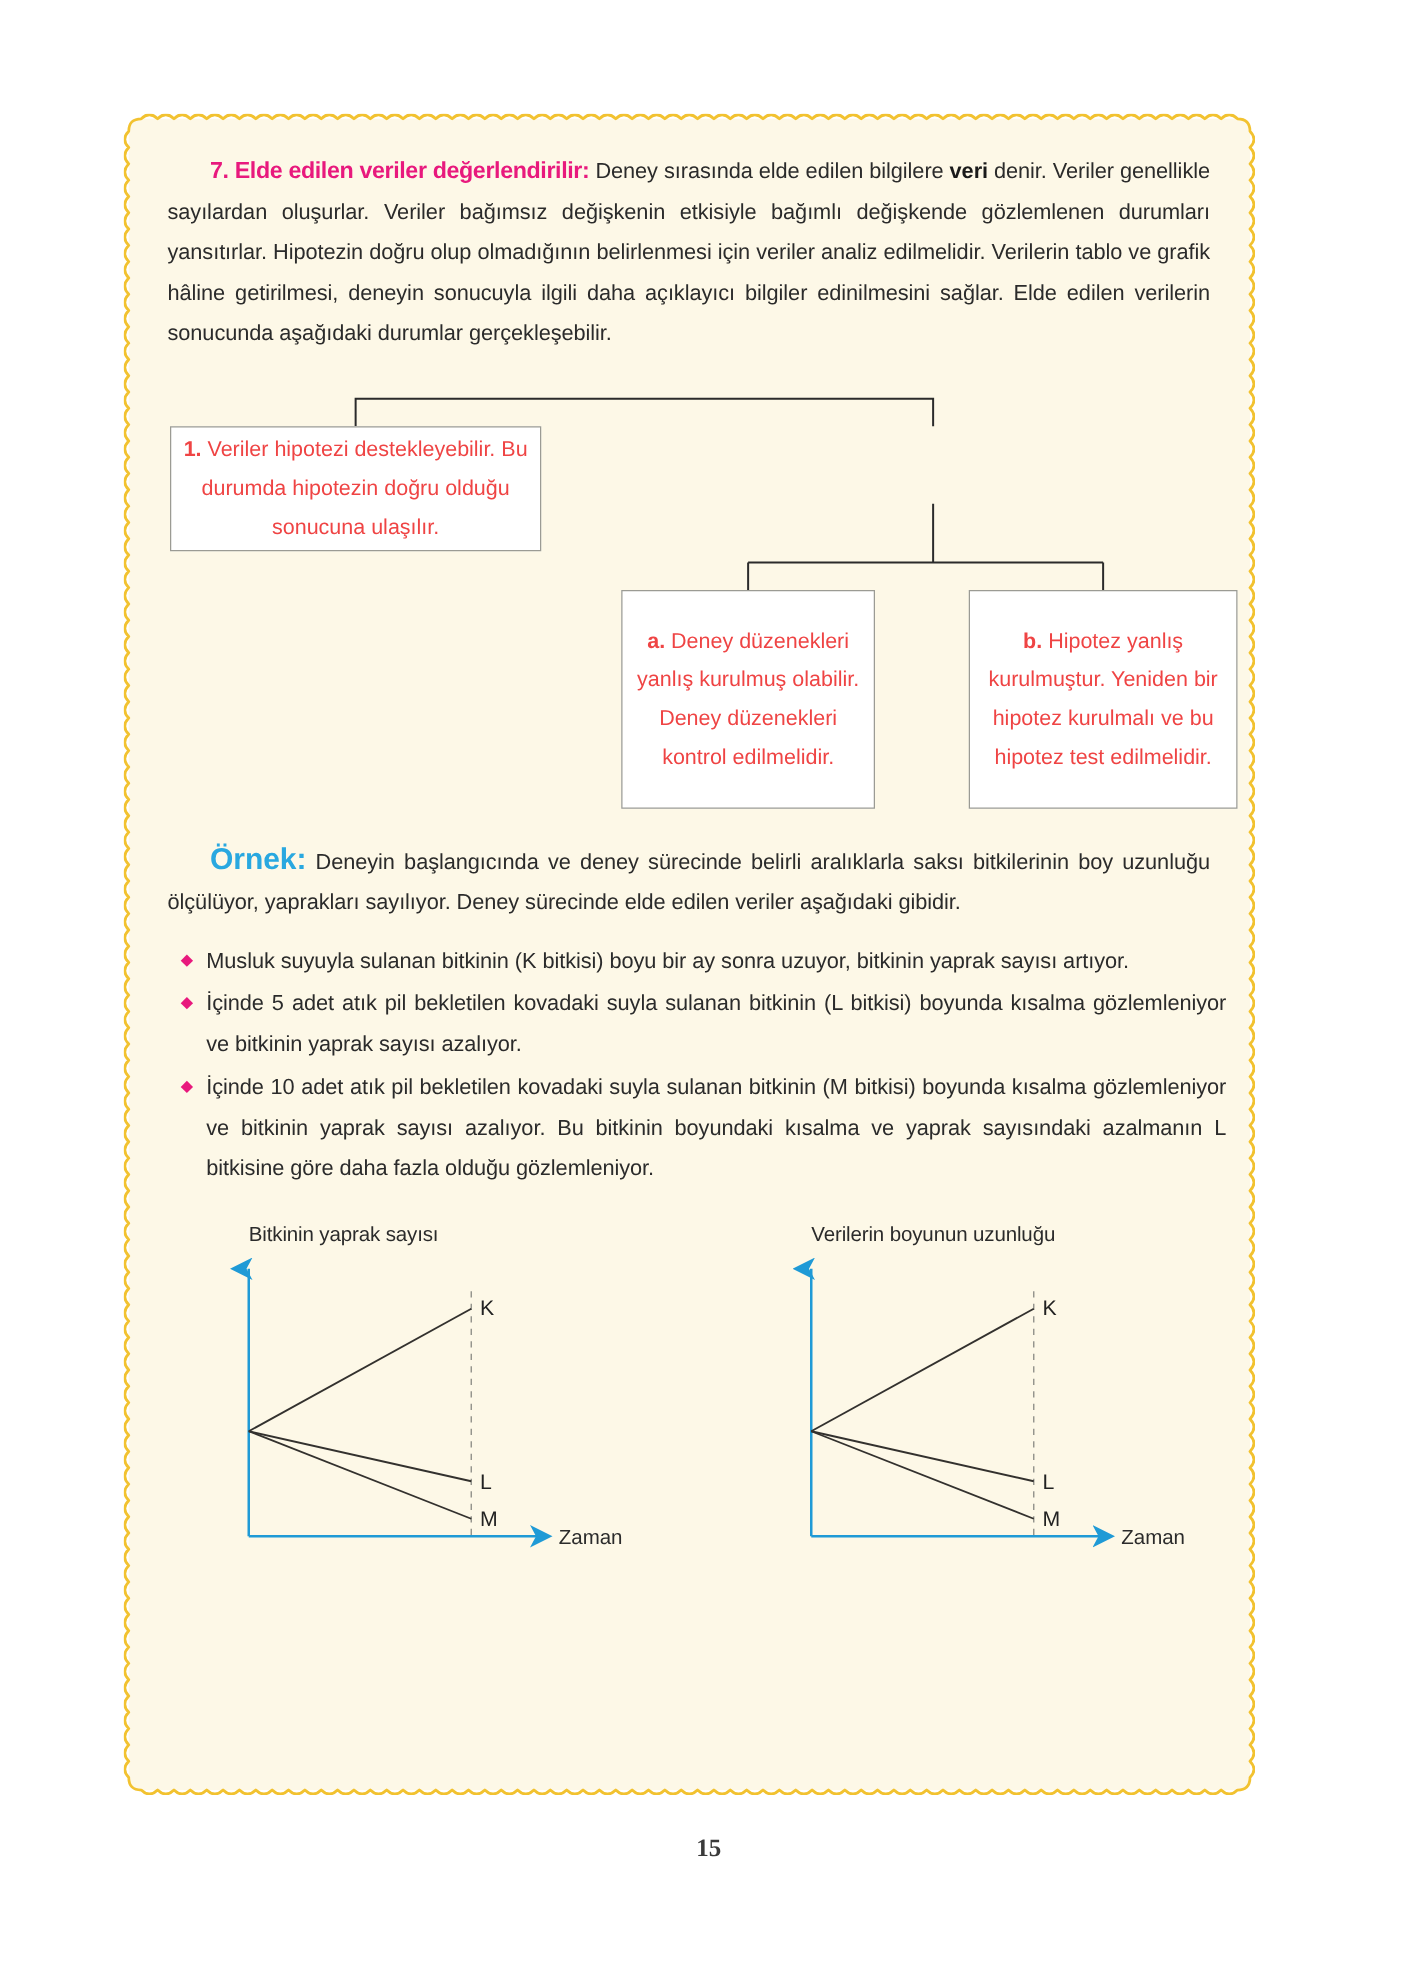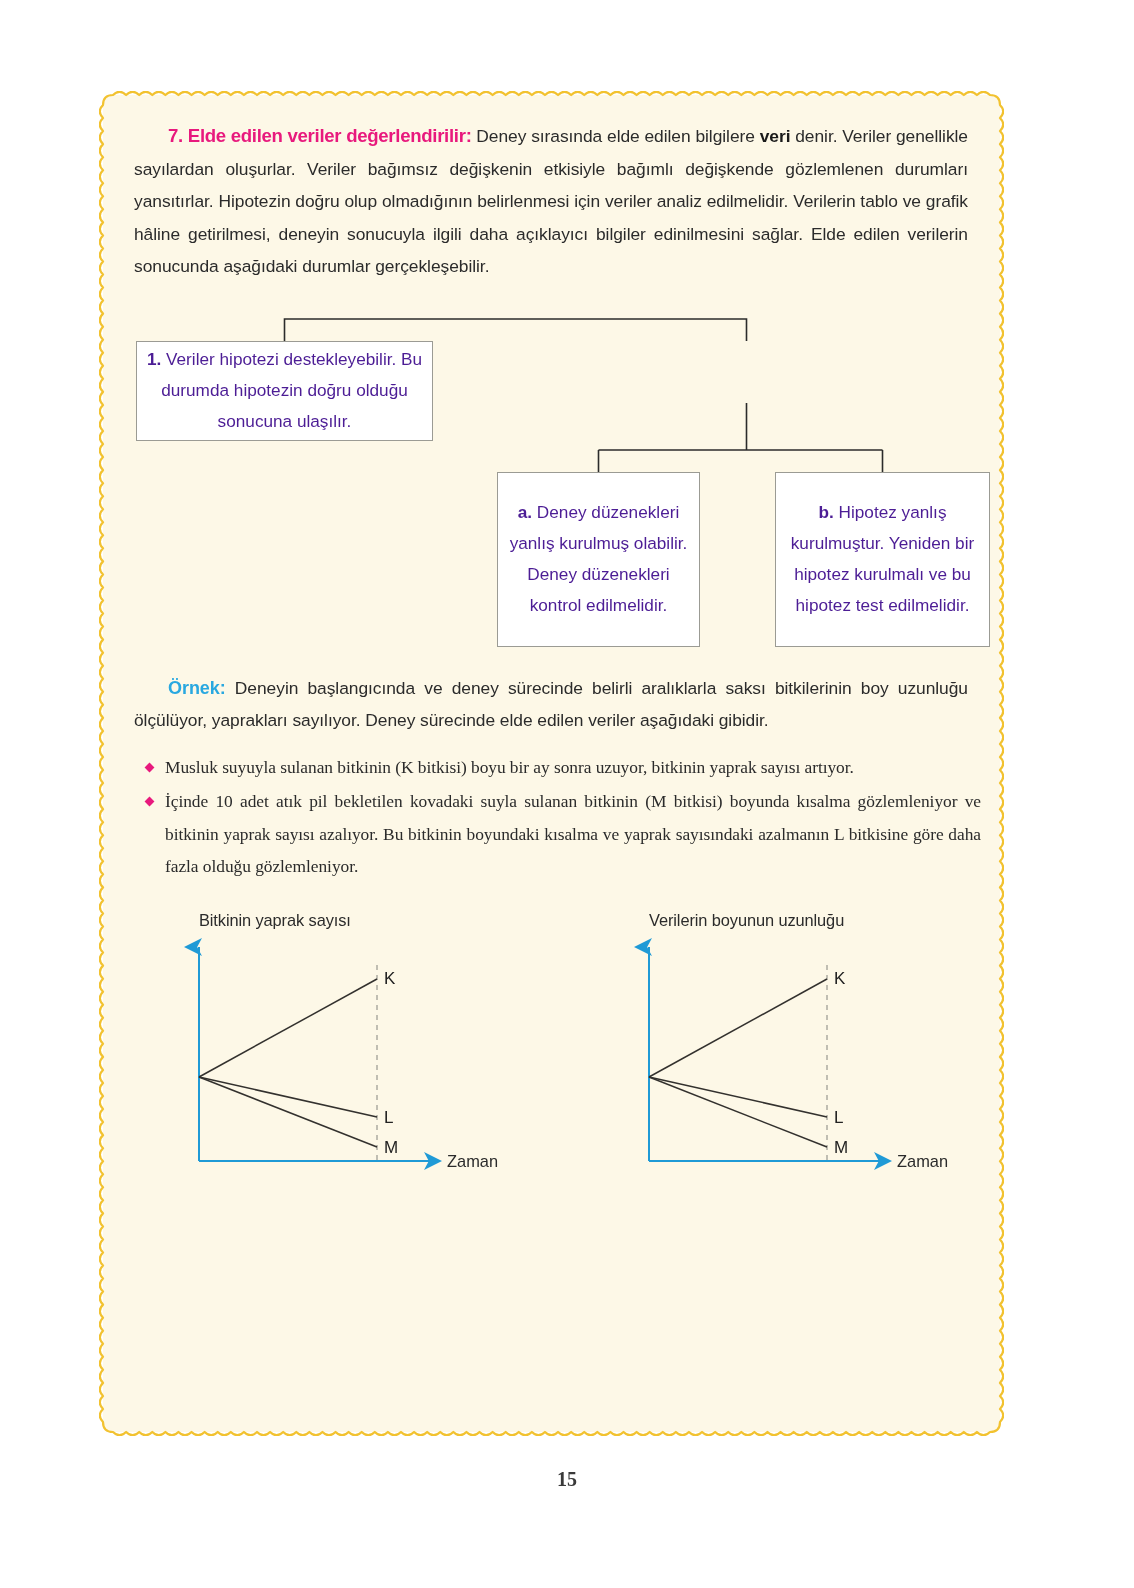--- a/index.html
+++ b/index.html
@@ -52,21 +52,21 @@
     color: #e8197d;
     font-weight: bold;
     font-size: 18.6px;
     letter-spacing: -0.3px;
   }
   .bold-word { font-weight: bold; color: #1a1a1a; }
 
   .ornek-label {
     color: #29a8e0;
     font-weight: bold;
-    font-size: 18px;
+    font-size: 24px;
   }
 
   
   #flowchart {
     position: relative;
     width: 860px;
     height: 350px;
     margin-top: 31px;
   }
   #flowchart svg.connectors {
@@ -77,32 +77,32 @@
     position: absolute;
     background: #ffffff;
     border: 1px solid #9b9b94;
     box-sizing: border-box;
     display: flex;
     align-items: center;
     justify-content: center;
     text-align: center;
     font-size: 17.2px;
     line-height: 31px;
-    color: #4c1d95;
+    color: #ef4444;
     padding: 3px 8px;
   }
   .fbox b { font-weight: bold; }
 
   #fbox1 { left: 15px;  top: 27px;  width: 297px; height: 100px; }
   #fbox2 { left: 497px; top: 27px;  width: 257px; height: 62px; }
   #fboxa { left: 376px; top: 158px; width: 203px; height: 175px; }
   #fboxb { left: 654px; top: 158px; width: 215px; height: 175px; }
 
   
-  .bullets { margin: 14px 0 0 0; padding: 0; list-style: none; font-family: Liberation Serif, serif; }
+  .bullets { margin: 14px 0 0 0; padding: 0; list-style: none; }
   .bullets li {
     position: relative;
     padding-left: 44px;
     margin-bottom: 2px;
     font-size: 17.4px;
     line-height: 32.5px;
     color: #2b2b2b;
     text-align: justify;
     letter-spacing: -0.05px;
   }
@@ -199,20 +199,24 @@
   </div>
 
   <p class="para indent" style="margin-top:8px;">
     <span class="ornek-label">Örnek:</span><span> Deneyin başlangıcında ve deney sürecinde belirli aralıklarla saksı bitkilerinin boy uzunluğu ölçülüyor, yaprakları sayılıyor. Deney sürecinde elde edilen veriler aşağıdaki gibidir.</span>
   </p>
 
   <ul class="bullets">
     <li>
       <span class="diamond"></span>
       <span>Musluk suyuyla sulanan bitkinin (K bitkisi) boyu bir ay sonra uzuyor, bitkinin yaprak sayısı artıyor.</span>
+    </li>
+    <li>
+      <span class="diamond"></span>
+      <span>İçinde 5 adet atık pil bekletilen kovadaki suyla sulanan bitkinin (L bitkisi) boyunda kısalma gözlemleniyor ve bitkinin yaprak sayısı azalıyor.</span>
     </li>
     <li>
       <span class="diamond"></span>
       <span>İçinde 10 adet atık pil bekletilen kovadaki suyla sulanan bitkinin (M bitkisi) boyunda kısalma gözlemleniyor ve bitkinin yaprak sayısı azalıyor. Bu bitkinin boyundaki kısalma ve yaprak sayısındaki azalmanın L bitkisine göre daha fazla olduğu gözlemleniyor.</span>
     </li>
   </ul>
 
 
   <div id="charts">
 

